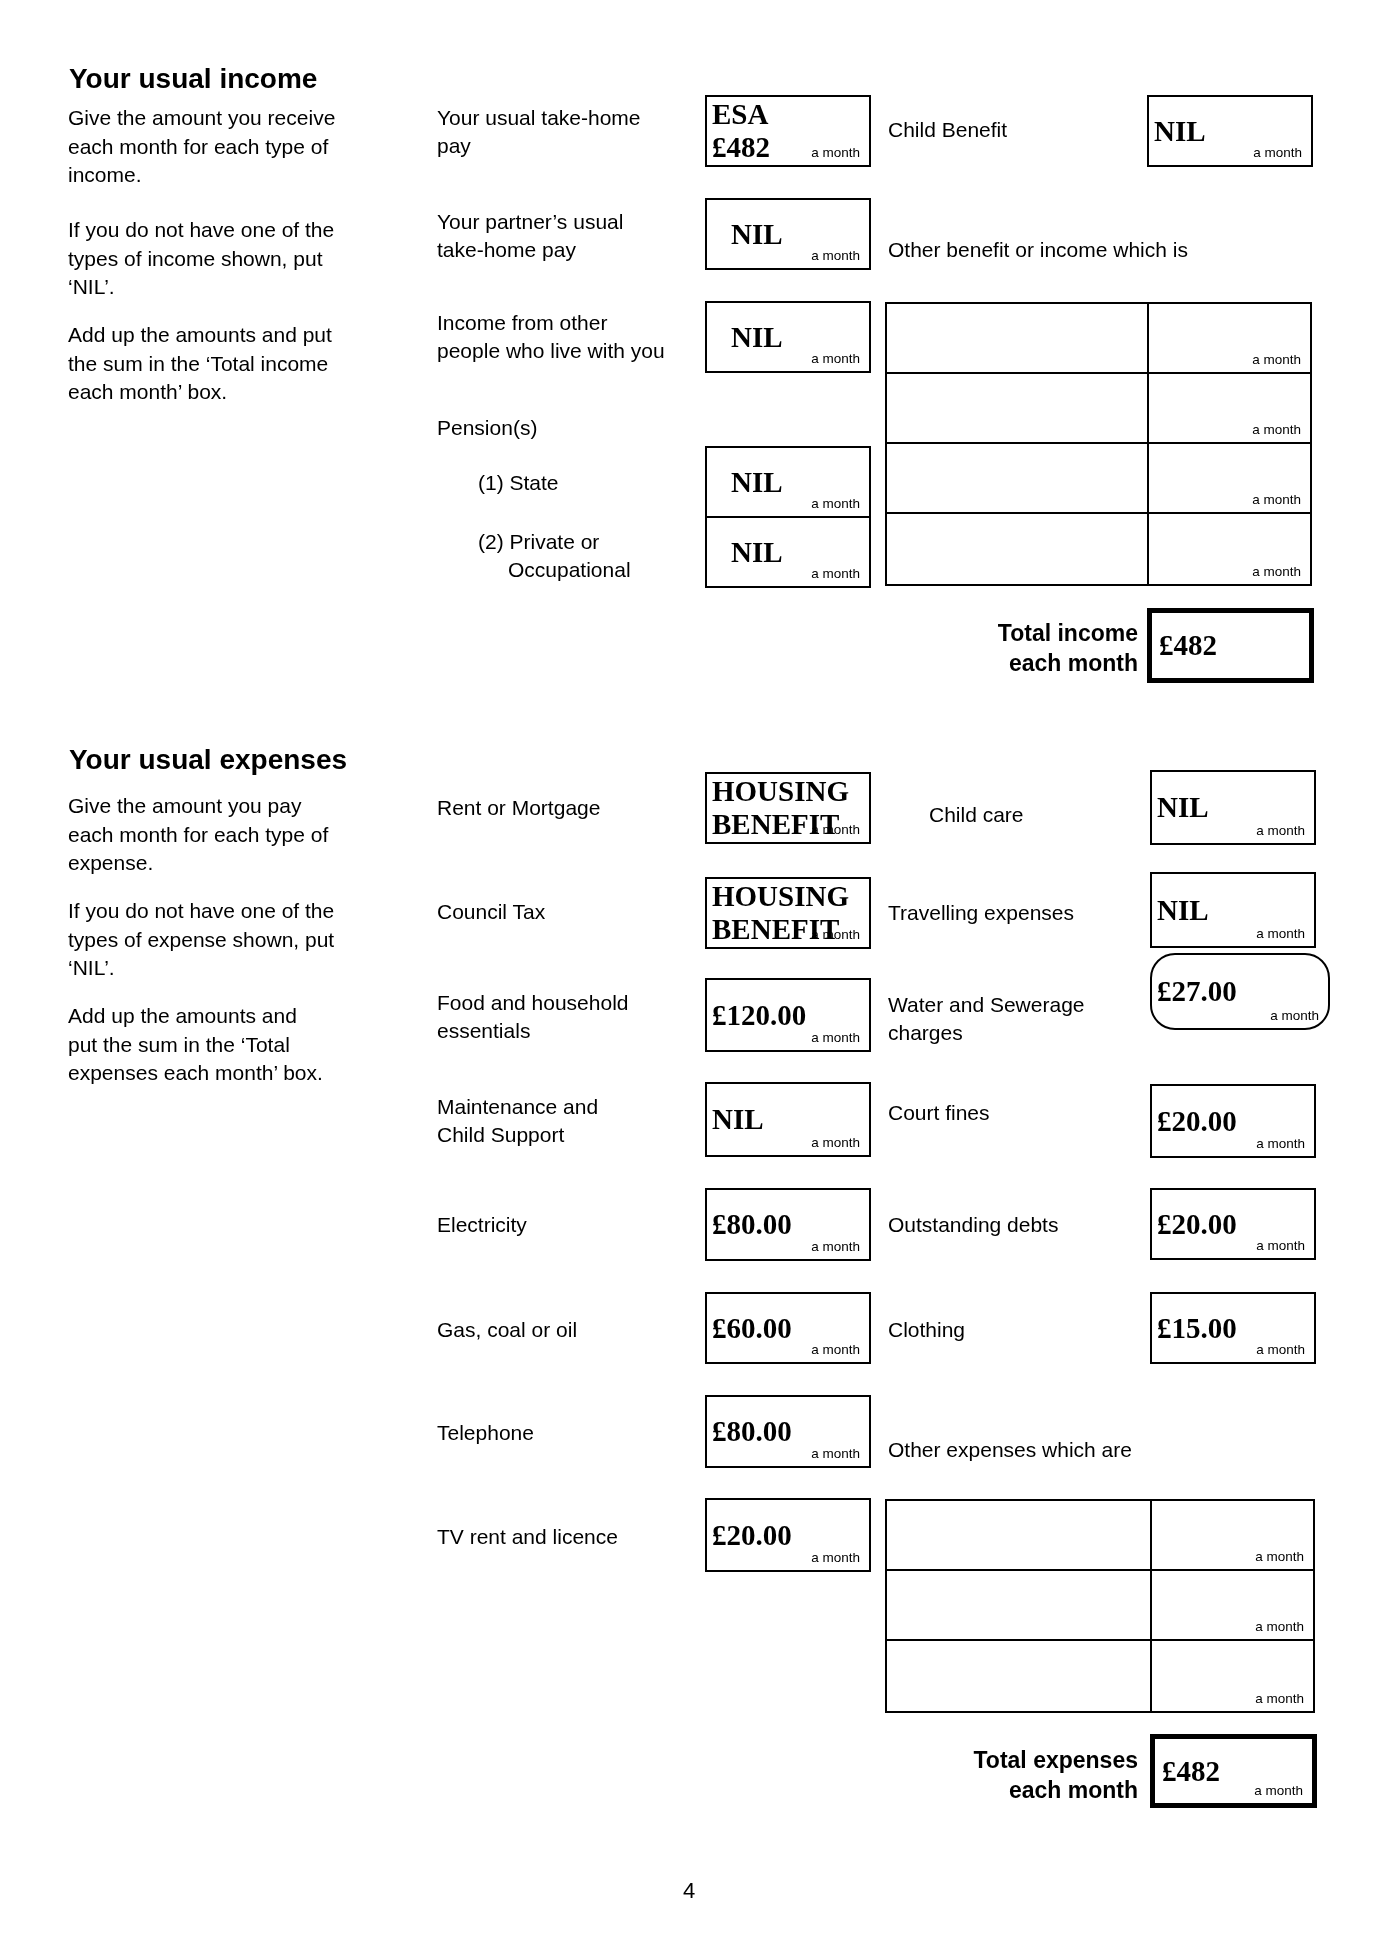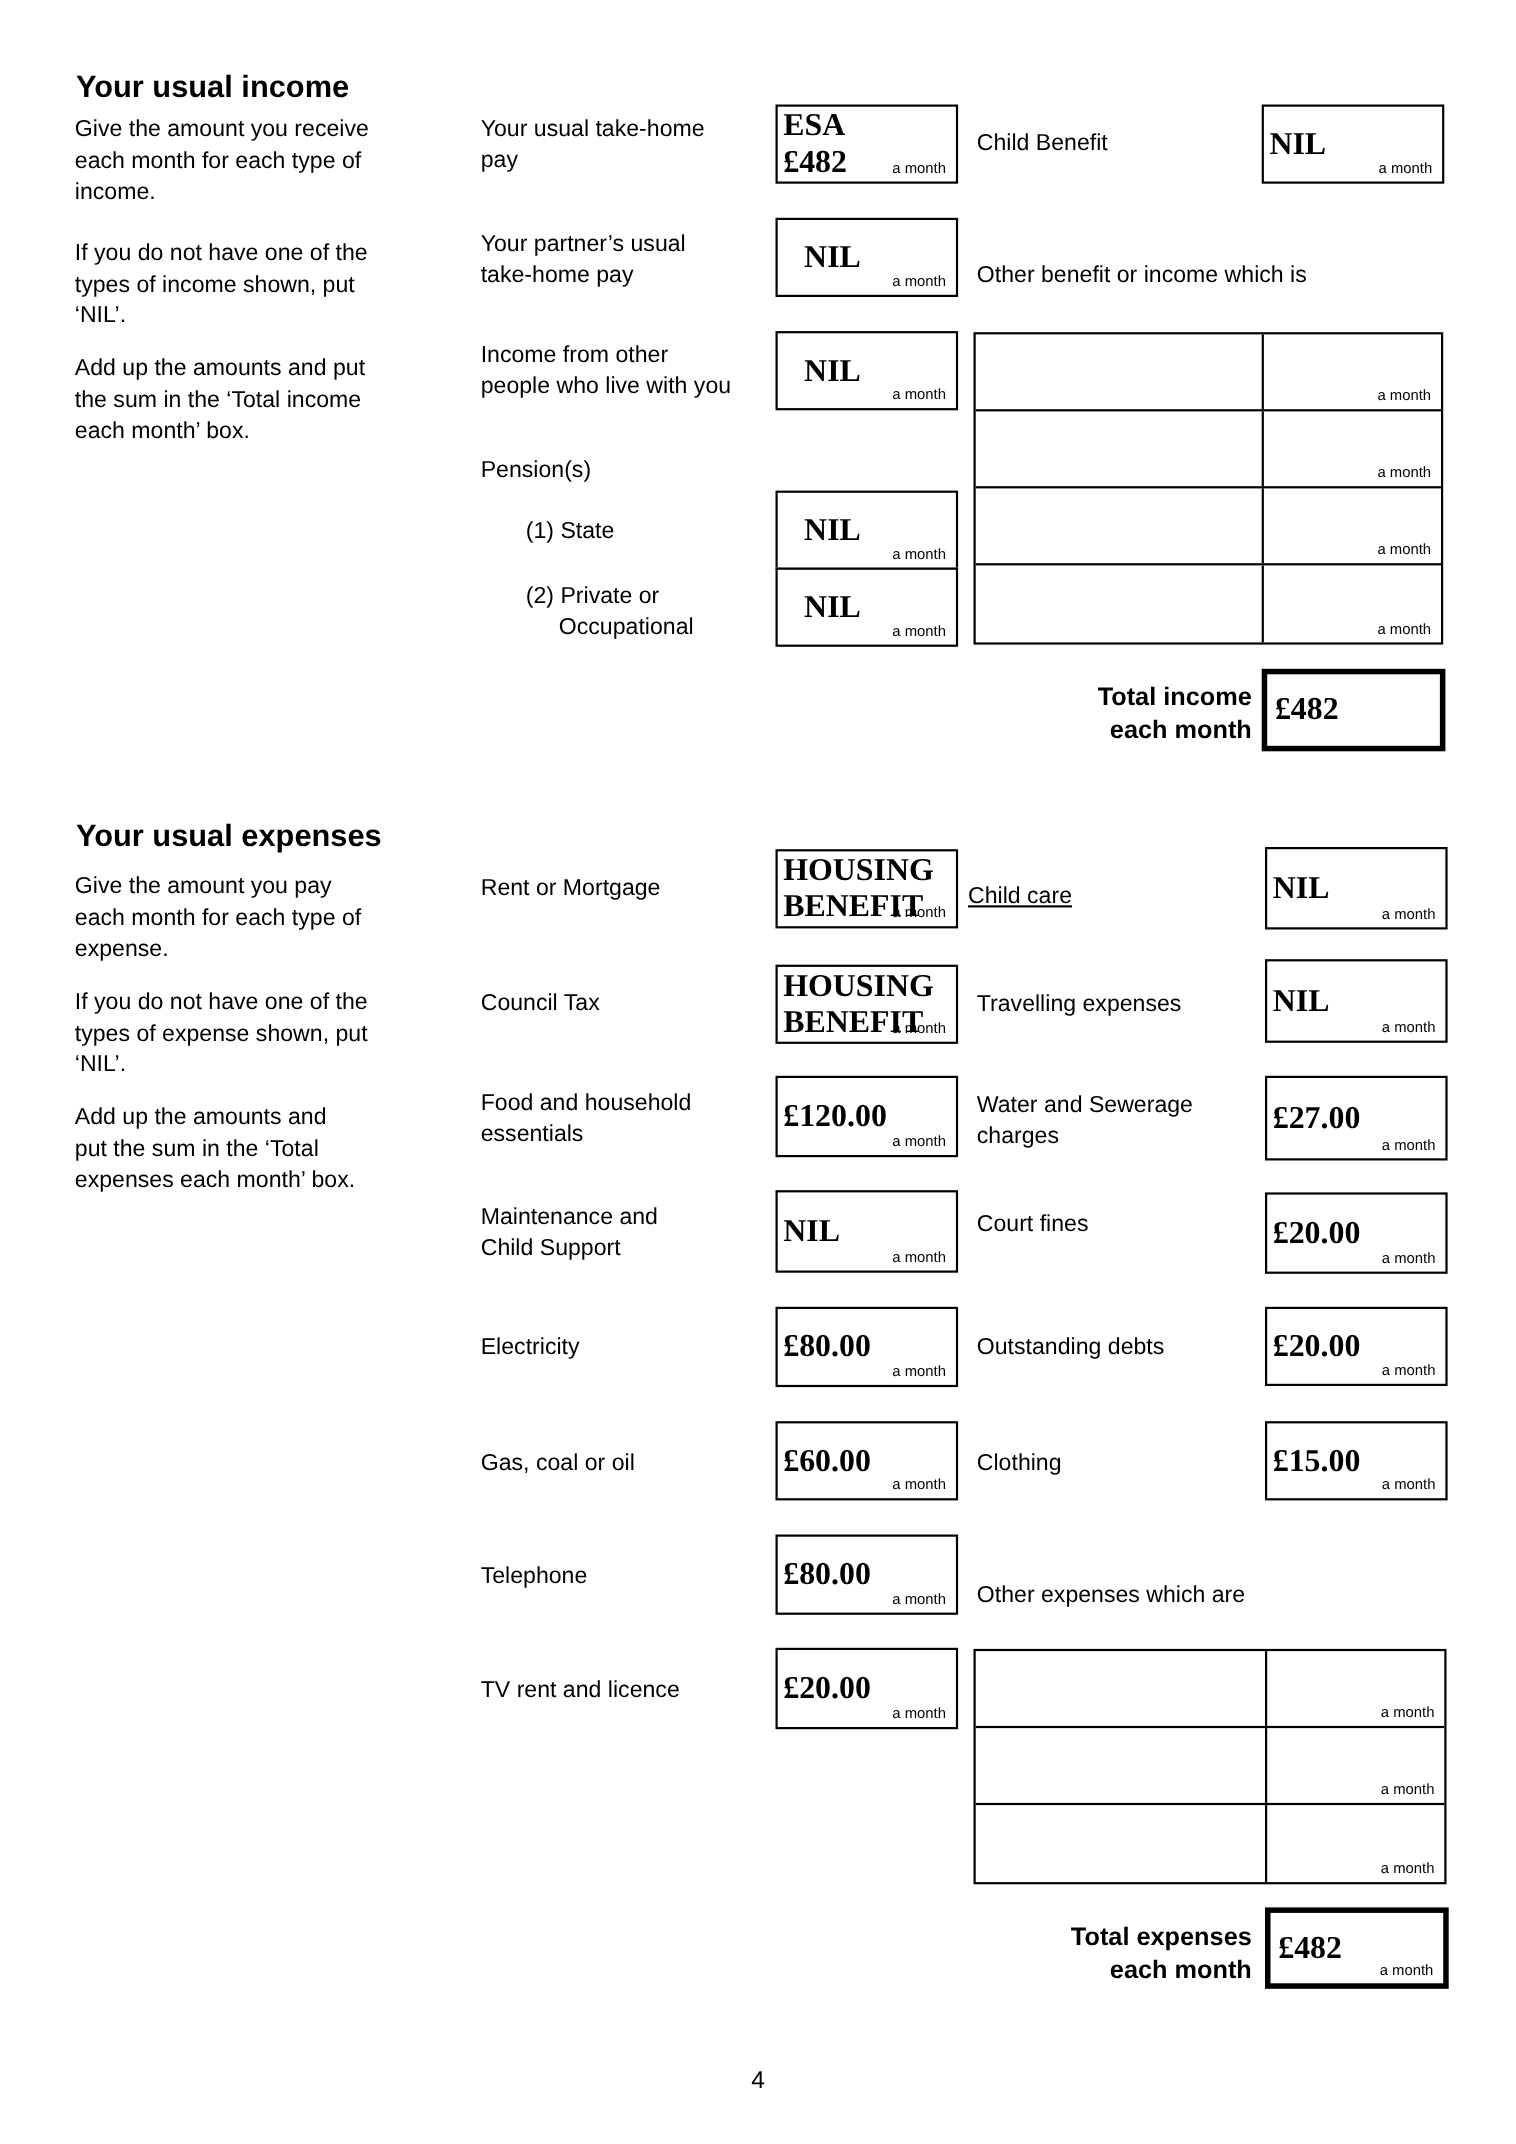--- a/index.html
+++ b/index.html
@@ -205,21 +205,21 @@
   <div class="para" style="top:1002px;">Add up the amounts and
 put the sum in the ‘Total
 expenses each month’ box.</div>
 
   <div class="lbl" style="left:437px; top:794px;">Rent or Mortgage</div>
   <div class="vbox" style="left:705px; top:772px; width:166px; height:72px;">
     <span class="val">HOUSING
 BENEFIT</span>
     <span class="unit">a month</span>
   </div>
-  <div class="lbl" style="left:880px; top:801px;text-decoration:underline;">Child care</div>
+  <div class="lbl" style="left:929px; top:801px;">Child care</div>
   <div class="vbox" style="left:1150px; top:770px; width:166px; height:75px;">
     <span class="val">NIL</span>
     <span class="unit">a month</span>
   </div>
 
   <div class="lbl" style="left:437px; top:898px;">Council Tax</div>
   <div class="vbox" style="left:705px; top:877px; width:166px; height:72px;">
     <span class="val">HOUSING
 BENEFIT</span>
     <span class="unit">a month</span>
@@ -231,21 +231,21 @@
   </div>
 
   <div class="lbl" style="left:437px; top:989px; width:270px;">Food and household
 essentials</div>
   <div class="vbox" style="left:705px; top:978px; width:166px; height:74px;">
     <span class="val">£120.00</span>
     <span class="unit">a month</span>
   </div>
   <div class="lbl" style="left:888px; top:991px; width:260px;">Water and Sewerage
 charges</div>
-  <div class="vbox" style="left:1150px; top:978px; width:166px; height:77px;">
+  <div class="vbox" style="left:1150px; top:953px; width:180px; height:77px;border-radius:25px;">
     <span class="val">£27.00</span>
     <span class="unit">a month</span>
   </div>
 
   <div class="lbl" style="left:437px; top:1093px; width:270px;">Maintenance and
 Child Support</div>
   <div class="vbox" style="left:705px; top:1082px; width:166px; height:75px;">
     <span class="val">NIL</span>
     <span class="unit">a month</span>
   </div>

